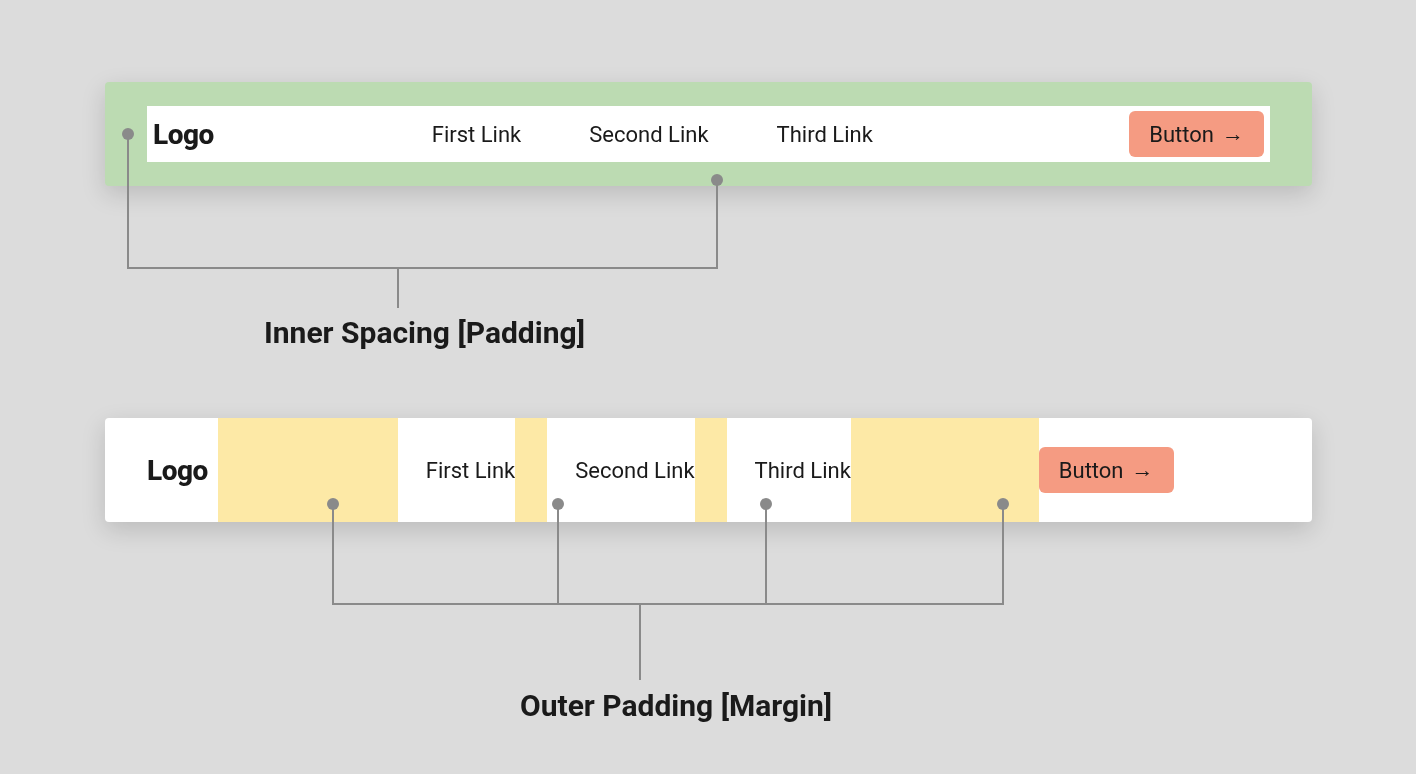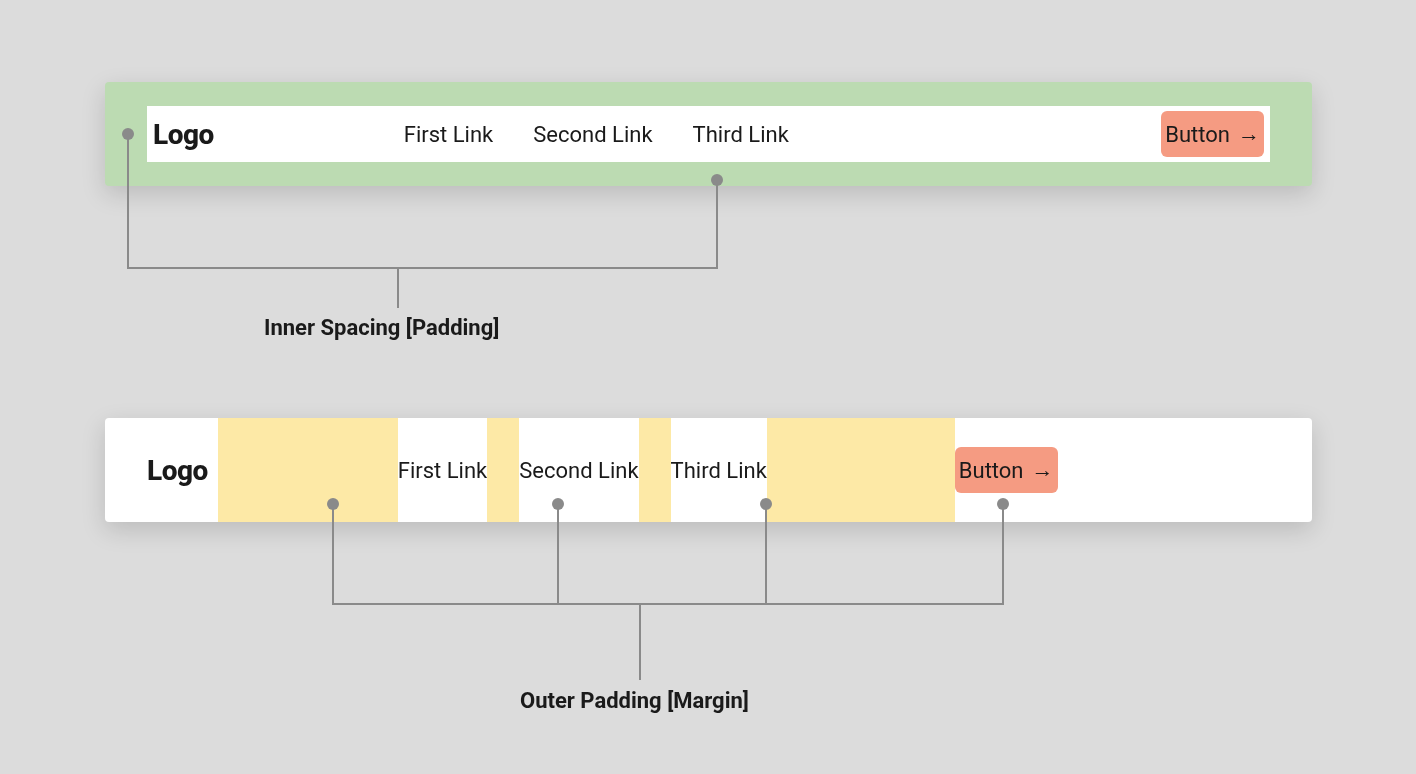--- a/index.html
+++ b/index.html
@@ -22,27 +22,28 @@
   .logo {
     font-weight: 800;
     font-size: 28px;
     color: #1a1a1a;
     letter-spacing: -0.5px;
   }
   .nav-link {
     font-size: 22px;
     color: #1a1a1a;
     font-weight: 400;
+    margin-left: 28px;
   }
   .btn {
     background: #f59b82;
     color: #1a1a1a;
     font-size: 22px;
     font-weight: 400;
-    padding: 10px 4px;
+    padding: 10px 20px;
     border-radius: 6px;
     display: inline-flex;
     align-items: center;
     gap: 8px;
   }
   .arrow {
     font-weight: 500;
   }
 
   
@@ -90,21 +91,21 @@
   svg.overlay {
     position: absolute;
     left: 0; top: 0;
     width: 1416px; height: 774px;
     pointer-events: none;
   }
   .dot { fill: #8a8a8a; }
   .line { stroke: #8a8a8a; stroke-width: 2; fill:none; }
   .caption {
     position: absolute;
-    font-size: 22px;
+    font-size: 30px;
     font-weight: 700;
     color: #1a1a1a;
   }
   .cap1 { left: 264px; top: 315px; }
   .cap2 { left: 520px; top: 688px; }
 </style>
 </head>
 <body>
 
 <div class="navbar nav1">

